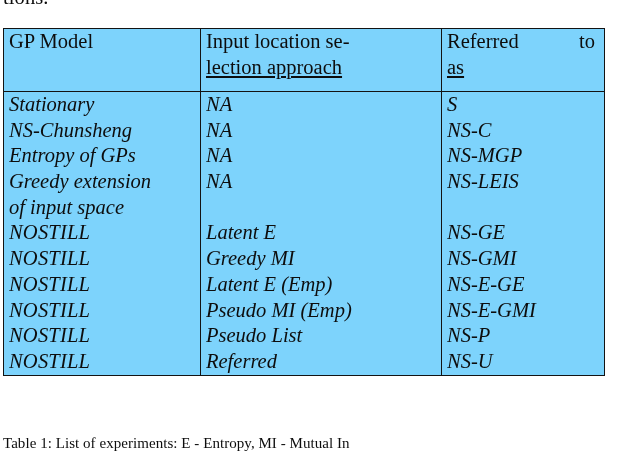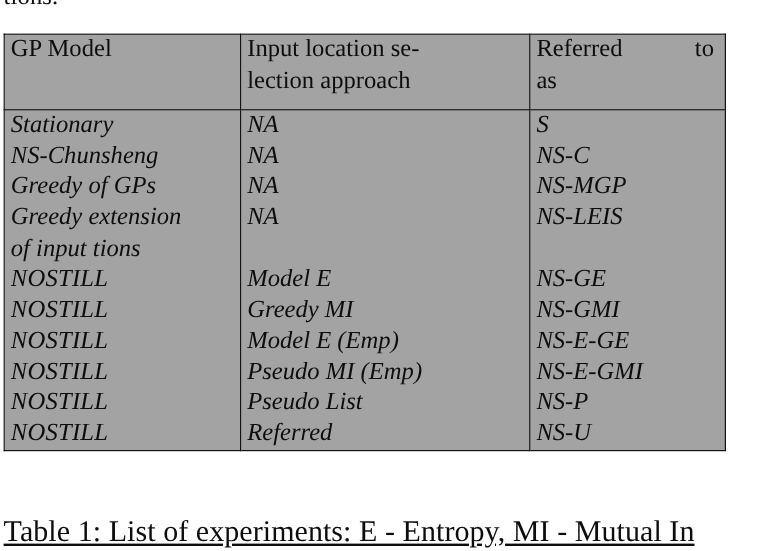--- a/index.html
+++ b/index.html
@@ -43,41 +43,41 @@
     font-size: 20.5px;
     line-height: 25.7px;
   }
   table.exp-table td,
   table.exp-table th {
     border: 1.3px solid #131313;
     padding: 0 0 0 5px;
     vertical-align: top;
     text-align: left;
     font-weight: normal;
-    background: #a3a3a3;
+    background: #7dd3fc;
   }
   col.c1 { width: 197px; }
   col.c2 { width: 241px; }
   col.c3 { width: 163px; }
 
   
   thead th {
     padding-top: 1px;
     padding-bottom: 2px;
     height: 62px;
   }
   .hdr-just {
     display: block;
     text-align: justify;
     text-align-last: justify;
     padding-right: 9px;
   }
   .hdr-just > span { display: inline; }
   .hdr-plain { display: block; }
-  .hdr-l2 { display: block; }
+  .hdr-l2 { display: block; text-decoration: underline; }
 
   
   tbody td {
     padding-top: 1px;
     padding-bottom: 4px;
   }
   .cellline {
     display: block;
     height: 25.7px;
     white-space: nowrap;
@@ -87,25 +87,24 @@
   .cellline.blank { color: transparent; }
   .ital {
     letter-spacing: 0.2px;
   }
 
   
   .caption {
     position: absolute;
     left: 3px;
     top: 431px;
-    font-size: 25px;
+    font-size: 15px;
     line-height: 25px;
     white-space: nowrap;
     letter-spacing: 0.05px;
-    text-decoration: underline;
   }
 </style>
 </head>
 <body>
 
 <div class="para-tail">tions.</div>
 
 <div class="table-wrap">
   <table class="exp-table">
     <colgroup>
@@ -130,40 +129,40 @@
           <span class="hdr-l2">as</span>
         </th>
       </tr>
     </thead>
     <tbody>
       <tr>
 
         <td>
           <span class="cellline">Stationary</span>
           <span class="cellline">NS-Chunsheng</span>
-          <span class="cellline">Greedy of GPs</span>
+          <span class="cellline">Entropy of GPs</span>
           <span class="cellline">Greedy extension</span>
-          <span class="cellline">of input tions</span>
+          <span class="cellline">of input space</span>
           <span class="cellline ital">NOSTILL</span>
           <span class="cellline ital">NOSTILL</span>
           <span class="cellline ital">NOSTILL</span>
           <span class="cellline ital">NOSTILL</span>
           <span class="cellline ital">NOSTILL</span>
           <span class="cellline ital">NOSTILL</span>
         </td>
 
         <td>
           <span class="cellline">NA</span>
           <span class="cellline">NA</span>
           <span class="cellline">NA</span>
           <span class="cellline">NA</span>
           <span class="cellline blank">&nbsp;</span>
-          <span class="cellline">Model E</span>
+          <span class="cellline">Latent E</span>
           <span class="cellline">Greedy MI</span>
-          <span class="cellline">Model E (Emp)</span>
+          <span class="cellline">Latent E (Emp)</span>
           <span class="cellline">Pseudo MI (Emp)</span>
           <span class="cellline">Pseudo List</span>
           <span class="cellline">Referred</span>
         </td>
 
         <td>
           <span class="cellline">S</span>
           <span class="cellline">NS-C</span>
           <span class="cellline">NS-MGP</span>
           <span class="cellline">NS-LEIS</span>

